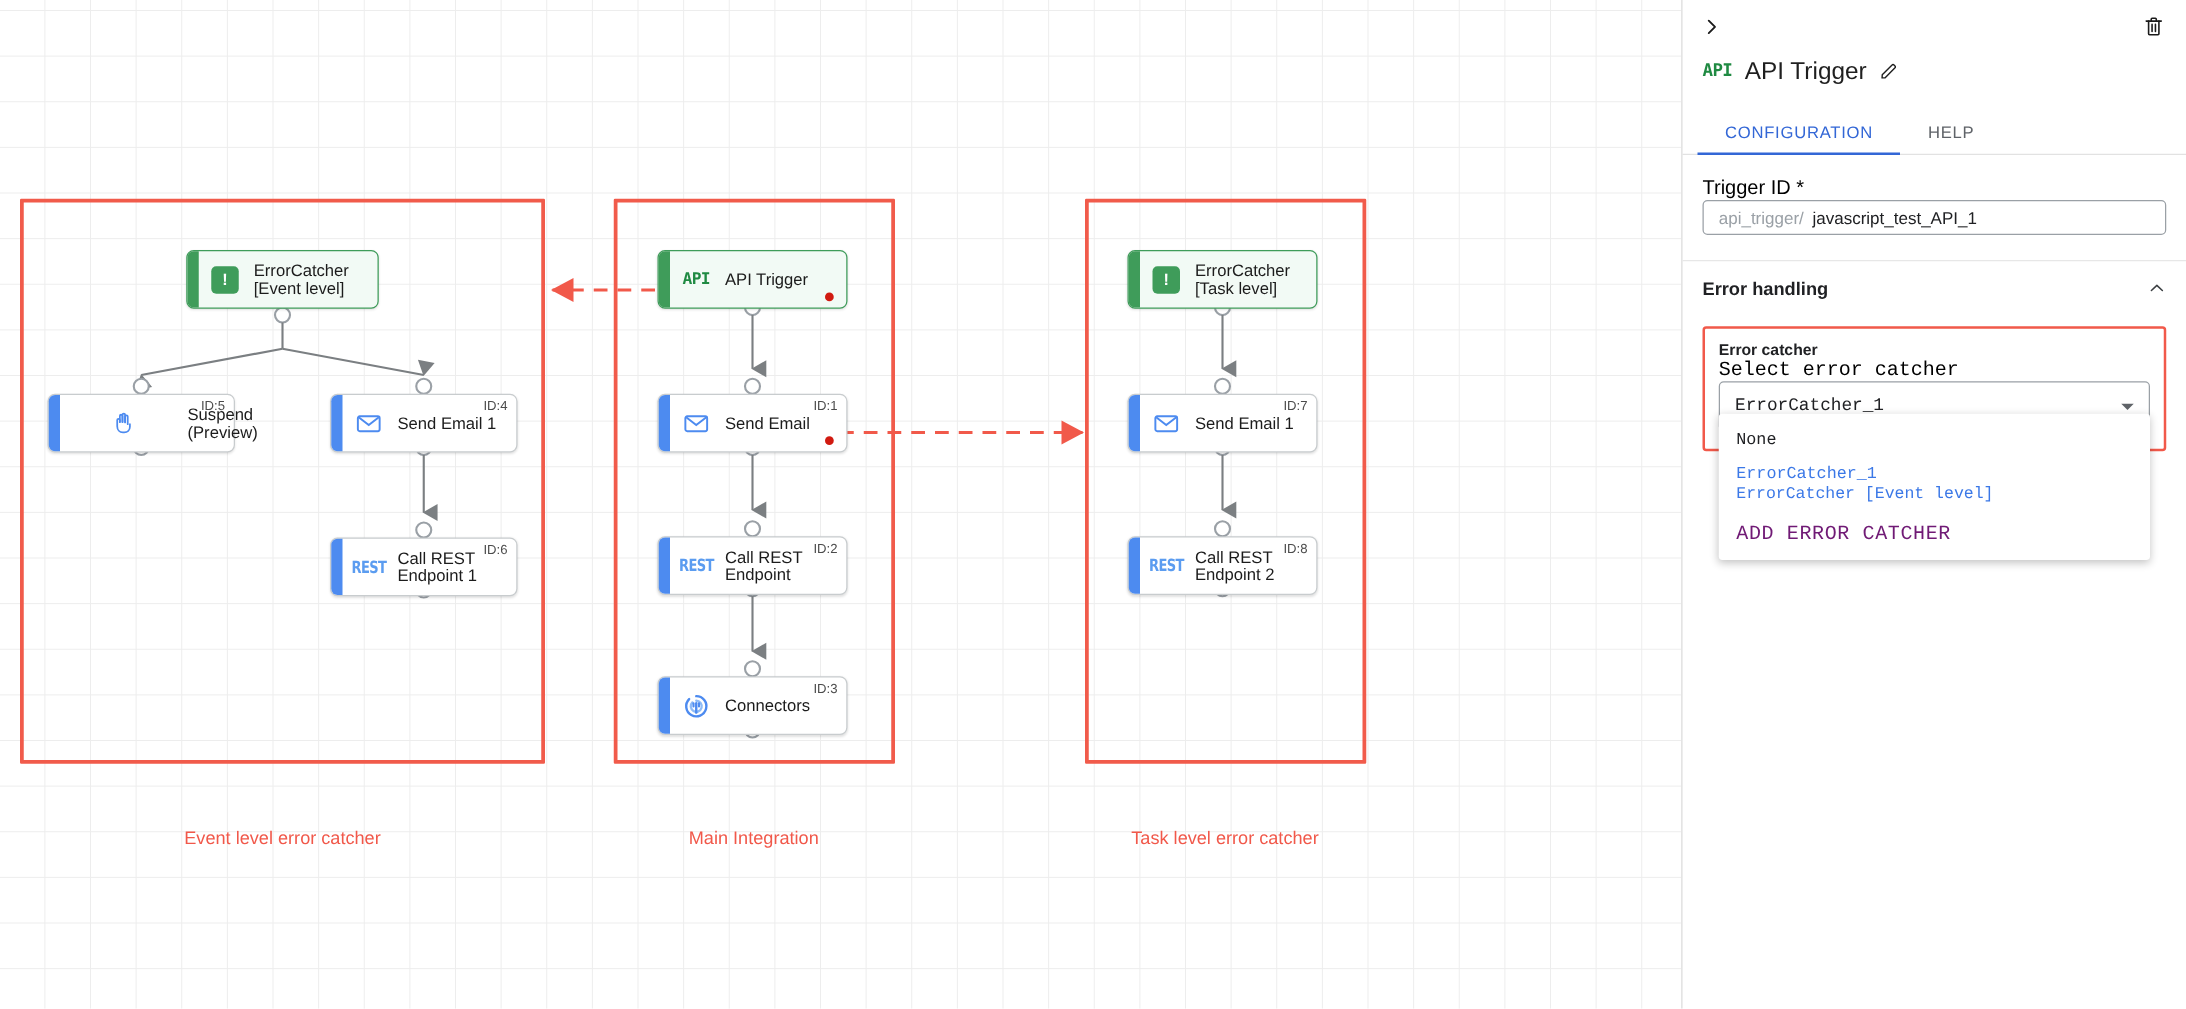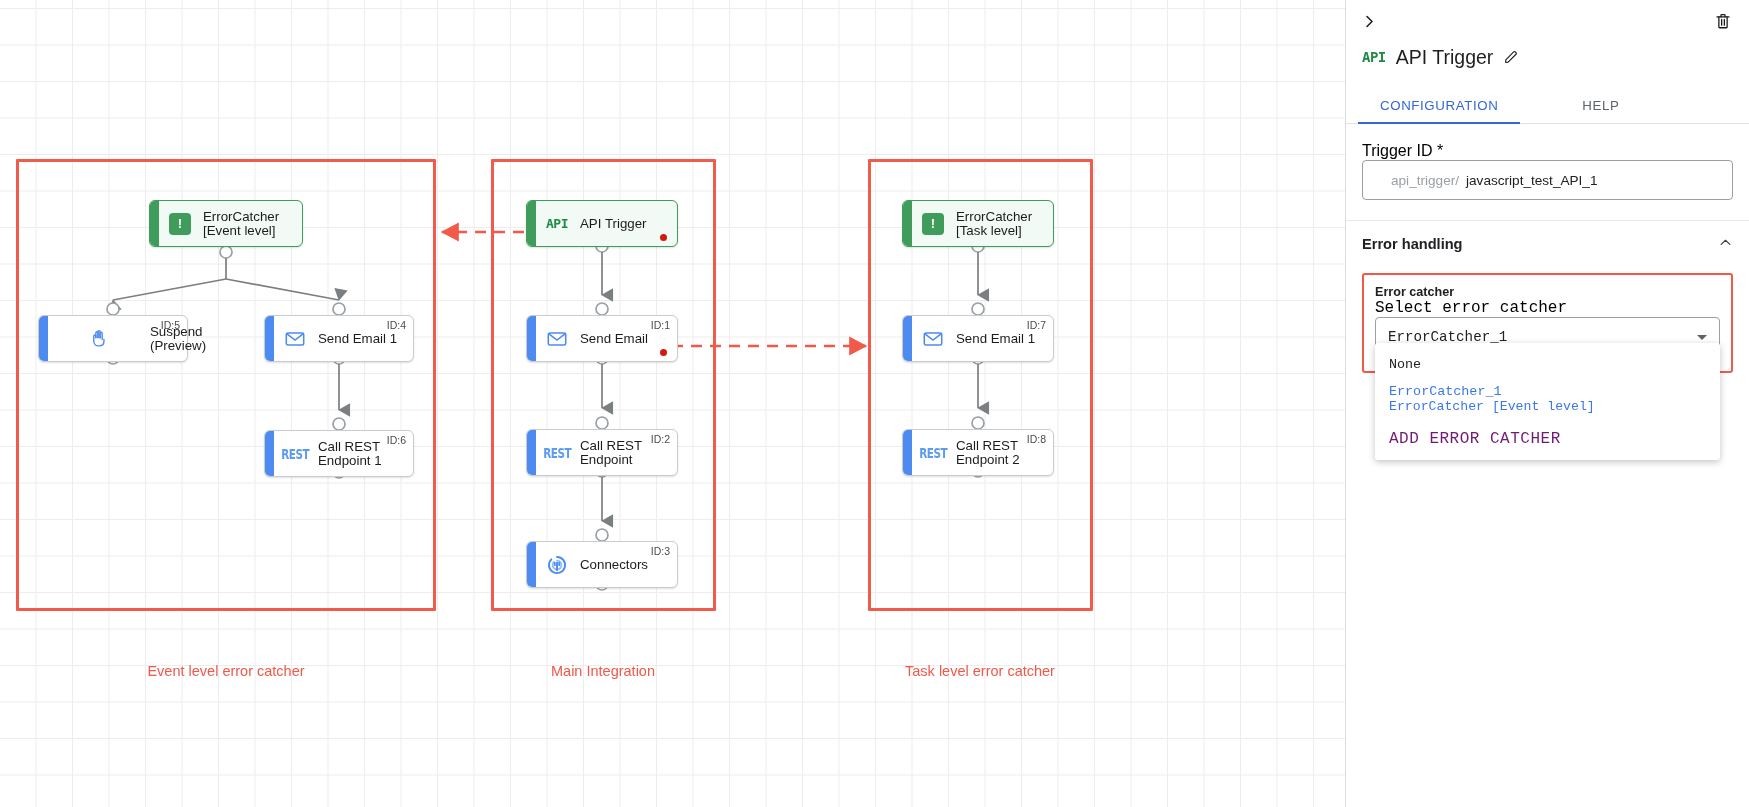--- a/index.html
+++ b/index.html
@@ -153,21 +153,20 @@
     font-size: 19.5px;
     color: #1f1f1f;
   }
   .edit-btn { cursor:pointer; display:flex; align-items:center; }
 
   .tabs {
     display: flex;
     border-bottom: 1px solid #e2e2e2;
     margin-top: 16px;
     padding-left: 12px;
-    gap: 40px;
   }
   .tab {
     font-size: 13.3px;
     letter-spacing: 0.6px;
     color: #5f6368;
     padding: 8px 22px 10px 22px;
     cursor: pointer;
     position: relative;
   }
   .tab.active { color: #3367d6; }
@@ -191,23 +190,23 @@
   }
   .caret { color: #3c4043; font-size: 13px; }
 
   .field-wrap {
     position: relative;
     margin: 18px 0 20px 0;
   }
   .outlined {
     border: 1px solid #9aa0a6;
     border-radius: 4px;
-    height: 40px;
+    height: 28px;
     display: flex; align-items: center;
-    padding: 0 28px;
+    padding: 0 12px;
     background: #fff;
   }
   .prefix { color: #9aa0a6; font-size: 13.6px; }
   .valtext { color: #202124; font-size: 13.6px; margin-left: 7px; }
 
   .err-box {
     border: 2px solid #f1594a;
     border-radius: 3px;
     padding: 10px 11px 14px 11px;
     margin: 6px 0 16px 0;

